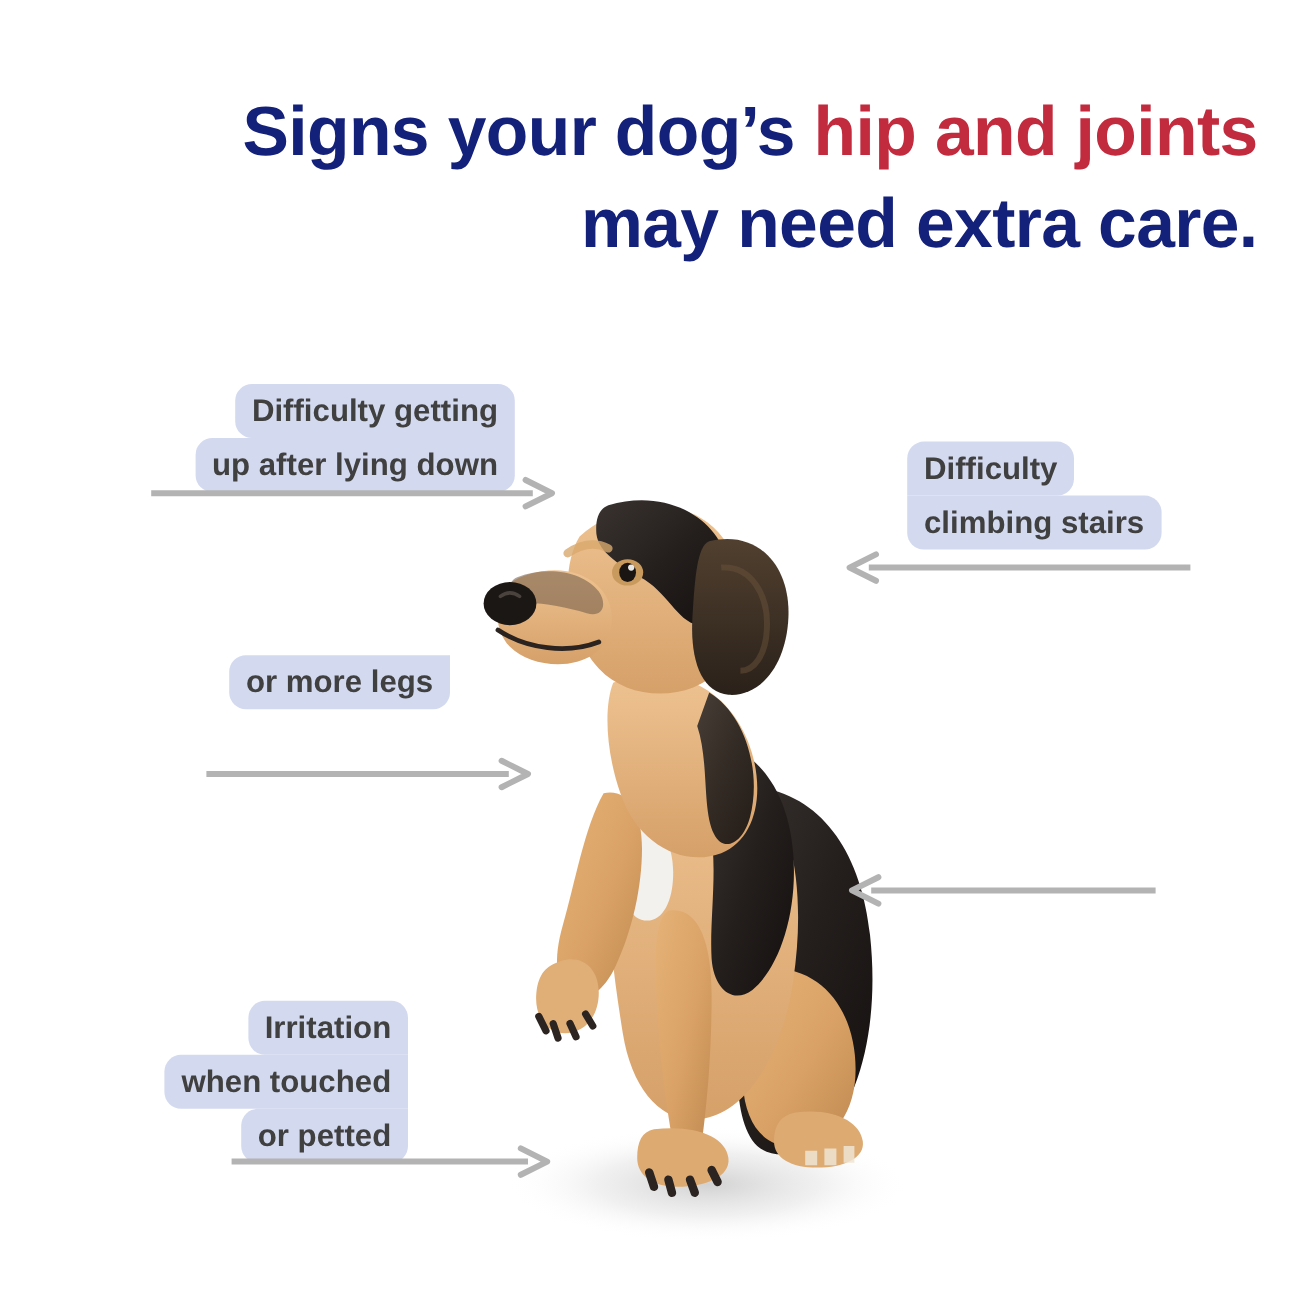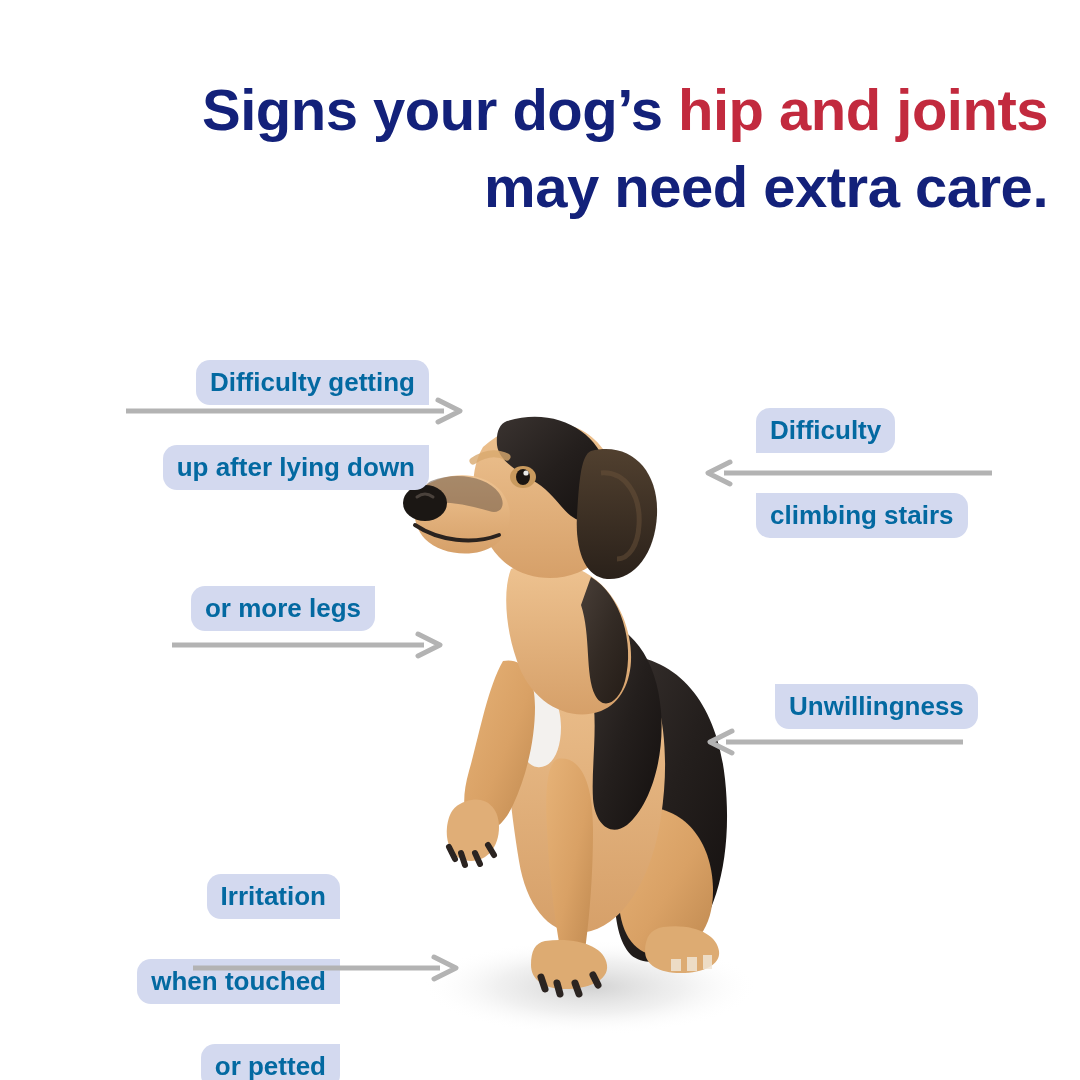--- a/index.html
+++ b/index.html
@@ -34,27 +34,26 @@
     width:380px; height:690px;
   }
   #dog-figure svg { display:block; width:100%; height:100%; }
 
   
   .callout { position:absolute; }
   .callout .lines { display:block; }
   .callout .hl-line {
     display:inline-block;
     background:#d3d9ef;
-    color:#0369a1;
+    color:#404040;
     font-size:26px;
     font-weight:bold;
     line-height:1.0;
     padding:9px 14px 10px 14px;
     white-space:nowrap;
-    margin-top:40px;
   }
   .callout .ln { display:block; }
 
   
   .callout.side-left .lines { text-align:right; }
   .callout.side-left .ln:first-child .hl-line {
     border-radius:14px 14px 0 14px;
   }
   .callout.side-left .ln:last-child .hl-line {
     border-radius:14px 0 14px 14px;
@@ -212,21 +211,20 @@
 </div>
 <div class="arrow" id="arrow-3">
   <svg width="270" height="26" viewBox="0 0 270 26">
     <line x1="0" y1="13" x2="252" y2="13" stroke="#b3b3b3" stroke-width="5"></line>
     <path d="M246 2 L268 13 L246 24" fill="none" stroke="#b3b3b3" stroke-width="5" stroke-linejoin="round" stroke-linecap="round"></path>
   </svg>
 </div>
 
 <div class="callout side-right" id="callout-4">
   <div class="lines">
-    <span class="ln"><span class="hl-line">Unwillingness</span></span>
   </div>
 </div>
 <div class="arrow" id="arrow-4">
   <svg width="255" height="26" viewBox="0 0 255 26">
     <line x1="255" y1="13" x2="18" y2="13" stroke="#b3b3b3" stroke-width="5"></line>
     <path d="M24 2 L2 13 L24 24" fill="none" stroke="#b3b3b3" stroke-width="5" stroke-linejoin="round" stroke-linecap="round"></path>
   </svg>
 </div>
 
 <div class="callout side-left" id="callout-5">

